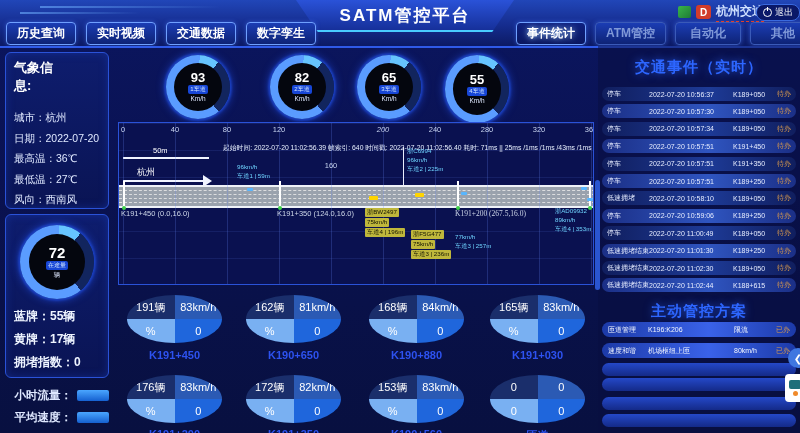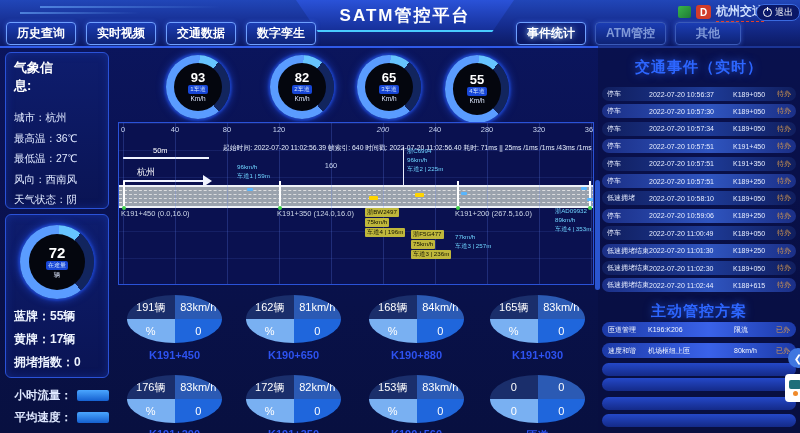--- a/index.html
+++ b/index.html
@@ -136,37 +136,39 @@
     </div>
     <div class="tabs-left" id="tabs-left">
         <div class="tab">历史查询</div>
         <div class="tab">实时视频</div>
         <div class="tab">交通数据</div>
         <div class="tab">数字孪生</div>
       </div>
     <div class="tabs-right" id="tabs-right">
         <div class="tab active" style="min-width: 44px; text-align: center;">事件统计</div>
         <div class="tab dim" style="min-width: 44px; text-align: center;">ATM管控</div>
+        <div class="tab dim" style="min-width: 44px; text-align: center;">自动化</div>
         <div class="tab dim" style="min-width: 44px; text-align: center;">其他</div>
       </div>
     <div class="brand">
       <span class="brand-green"></span>
       <span class="brand-red">D</span>
       <span class="brand-text">杭州交迪</span>
     </div>
     <div class="logout">
       <span class="pwr"></span>
       <span>退出</span>
     </div>
   </div>
 
   <div class="panel weather-panel">
     <div class="weather-title">气象信息:</div>
     <div class="weather-rows" id="weather-rows">
         <div class="w-row"><span>城市：</span><span>杭州</span></div>
+        <div class="w-row"><span>日期：</span><span>2022-07-20</span></div>
         <div class="w-row"><span>最高温：</span><span>36℃</span></div>
         <div class="w-row"><span>最低温：</span><span>27℃</span></div>
         <div class="w-row"><span>风向：</span><span>西南风</span></div>
         <div class="w-row"><span>天气状态：</span><span>阴</span></div>
       </div>
   </div>
 
   <div class="panel transit-panel">
     <div class="gauge" id="transit-gauge" style="position:relative;width:74px;height:74px;margin:2px auto 0;">
       <div class="gauge-inner">
@@ -259,21 +261,21 @@
       <div class="tickline" style="left: 420px;"></div>
       <div class="ticknum" style="left: 420px;">320</div>
       <div class="tickline" style="left: 472px;"></div>
       <div class="ticknum" style="left: 472px;">360</div>
       <div class="post" style="left: 4px;"></div>
       <div class="post" style="left: 160px;"></div>
       <div class="post" style="left: 338px;"></div>
       <div class="post" style="left: 470px;"></div>
       <div class="marker-label" style="left: 2px; top: 86px;">K191+450 (0.0,16.0)</div>
       <div class="marker-label" style="left: 158px; top: 86px;">K191+350 (124.0,16.0)</div>
-      <div class="marker-label" style="left: 336px; top: 86px;">K191+200 (267.5,16.0)</div>
+      <div class="marker-label" style="left: 336px; top: 86px; font-family: Liberation Serif, serif;">K191+200 (267.5,16.0)</div>
       <div class="car-y" style="left: 250px; top: 73px;"></div>
       <div class="car-y" style="left: 296px; top: 70px;"></div>
       <div class="car-b" style="left: 128px; top: 65px;"></div>
       <div class="car-b" style="left: 342px; top: 69px;"></div>
       <div class="car-b" style="left: 462px; top: 64px;"></div>
       <div class="car-b" style="left: 468px; top: 75px;"></div>
       <div class="vlabel blue" style="left: 118px; top: 40px;">
         <div>96km/h</div>
         <div>车道1 | 59m</div>
       </div>

